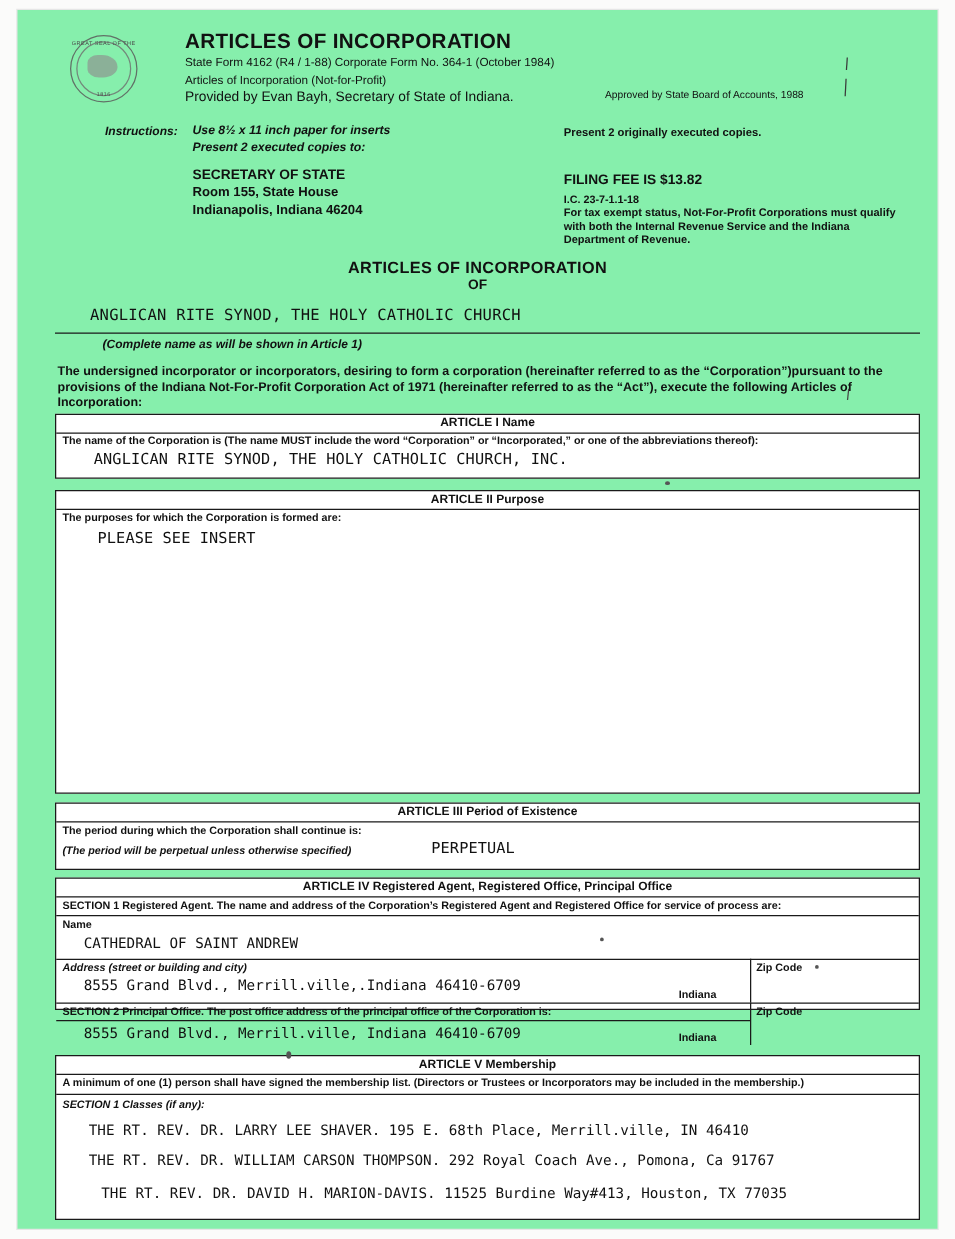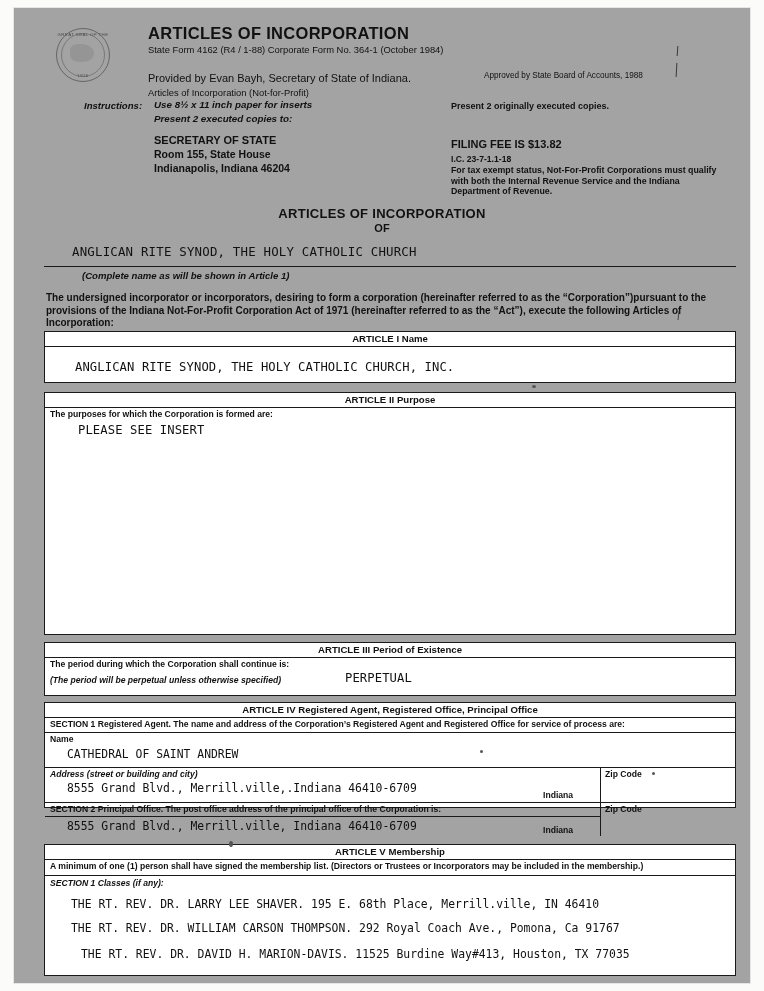--- a/index.html
+++ b/index.html
@@ -17,21 +17,21 @@
     height: 991px;
     background: #fbfbfa;
     overflow: hidden;
   }
   .sheet {
     position: absolute;
     left: 14px;
     top: 8px;
     width: 736px;
     height: 975px;
-    background: #a3a3a3;
+    background: #86efac;
     box-shadow: 0 0 0 1px #e6e6e6;
   }
   
   .seal {
     position: absolute;
     left: 38px;
     top: 18px;
     width: 62px;
     height: 58px;
   }
@@ -72,21 +72,21 @@
 
   .hdr-title {
     position: absolute;
     left: 134px;
     top: 16px;
     font-size: 16.5px;
     font-weight: bold;
     letter-spacing: .3px;
   }
   .hdr-l1 { position: absolute; left: 134px; top: 36px; font-size: 9.4px; }
-  .hdr-l2 { position: absolute; left: 134px; top: 50px; font-size: 9.4px; margin-top: 29px; }
+  .hdr-l2 { position: absolute; left: 134px; top: 50px; font-size: 9.4px; }
   .hdr-l3 { position: absolute; left: 134px; top: 64px; font-size: 11px; }
   .approved {
     position: absolute;
     left: 470px;
     top: 23px;
     font-size: 8.2px;
     margin-top: 40px;
   }
   .stray1 {
     position: absolute;
@@ -258,20 +258,21 @@
     <div class="aoi-1">ARTICLES OF INCORPORATION</div>
     <div class="aoi-2">OF</div>
     <div class="corp-name-typed">ANGLICAN RITE SYNOD, THE HOLY CATHOLIC CHURCH</div>
     <div class="rule-name"></div>
     <div class="complete-note">(Complete name as will be shown in Article 1)</div>
     <div class="undersigned">The undersigned incorporator or incorporators, desiring to form a corporation (hereinafter referred to as the “Corporation”)pursuant to the provisions of the Indiana Not-For-Profit Corporation Act of 1971 (hereinafter referred to as the “Act”), execute the following Articles of Incorporation:</div>
     <div class="tick-a"></div>
 
     <div class="box" style="left:30px; top:323px; width:692px; height:52px;">
       <div class="bar" style="top:0;">ARTICLE I Name</div>
+      <div class="sub" style="position:absolute; left:5px; top:15px;">The name of the Corporation is (The name MUST include the word “Corporation” or “Incorporated,” or one of the abbreviations thereof):</div>
       <div class="typed" style="position:absolute; left:30px; top:28px;">ANGLICAN RITE SYNOD, THE HOLY CATHOLIC CHURCH, INC.</div>
     </div>
     <div class="speck" style="left:518px; top:377px; width:4px; height:3px;"></div>
 
     <div class="box" style="left:30px; top:634px; width:692px; height:54px;">
       <div class="bar" style="top:0;">ARTICLE III Period of Existence</div>
       <div class="sub" style="position:absolute; left:5px; top:16px;">The period during which the Corporation shall continue is:</div>
       <div class="sub" style="position:absolute; left:5px; top:32px;"><i>(The period will be perpetual unless otherwise specified)</i></div>
       <div class="typed" style="position:absolute; left:300px; top:28px;">PERPETUAL</div>
     </div>

